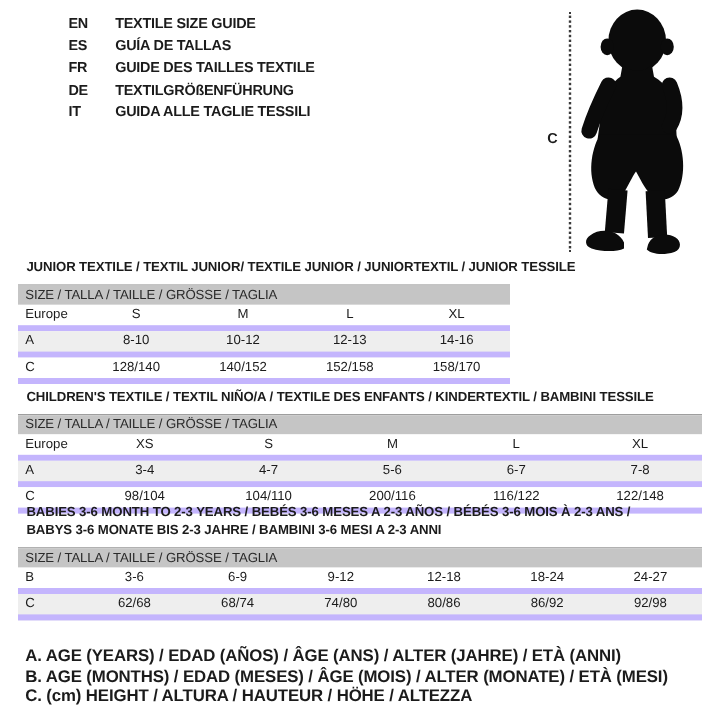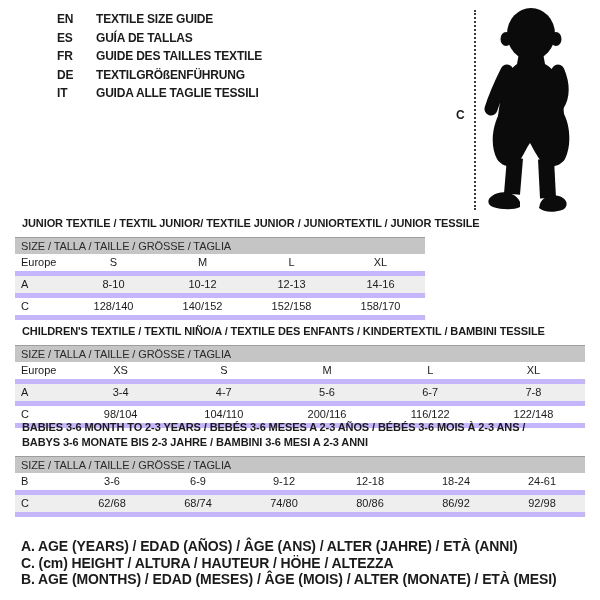--- a/index.html
+++ b/index.html
@@ -187,35 +187,35 @@
         <div class="s-table">
           <div class="t-bar">SIZE / TALLA / TAILLE / GRÖSSE / TAGLIA</div>
           <div class="t-rows">
             <div class="t-row">
               <div class="t-label">B</div>
               <div class="t-cell">3-6</div>
               <div class="t-cell">6-9</div>
               <div class="t-cell">9-12</div>
               <div class="t-cell">12-18</div>
               <div class="t-cell">18-24</div>
-              <div class="t-cell">24-61</div>
+              <div class="t-cell">24-27</div>
             </div>
             <div class="t-row">
               <div class="t-label">C</div>
               <div class="t-cell">62/68</div>
               <div class="t-cell">68/74</div>
               <div class="t-cell">74/80</div>
               <div class="t-cell">80/86</div>
               <div class="t-cell">86/92</div>
               <div class="t-cell">92/98</div>
             </div>
           </div>
         </div>
       </div>
     </div>
 
   <div class="footnotes" id="footnotes">
       <div class="footnote">A. AGE (YEARS) / EDAD (AÑOS) / ÂGE (ANS) / ALTER (JAHRE) / ETÀ (ANNI)</div>
+      <div class="footnote">B. AGE (MONTHS) / EDAD (MESES) / ÂGE (MOIS) / ALTER (MONATE) / ETÀ (MESI)</div>
       <div class="footnote">C. (cm) HEIGHT / ALTURA / HAUTEUR / HÖHE / ALTEZZA</div>
-      <div class="footnote">B. AGE (MONTHS) / EDAD (MESES) / ÂGE (MOIS) / ALTER (MONATE) / ETÀ (MESI)</div>
     </div>
 
 </div>
 
 </body></html>

